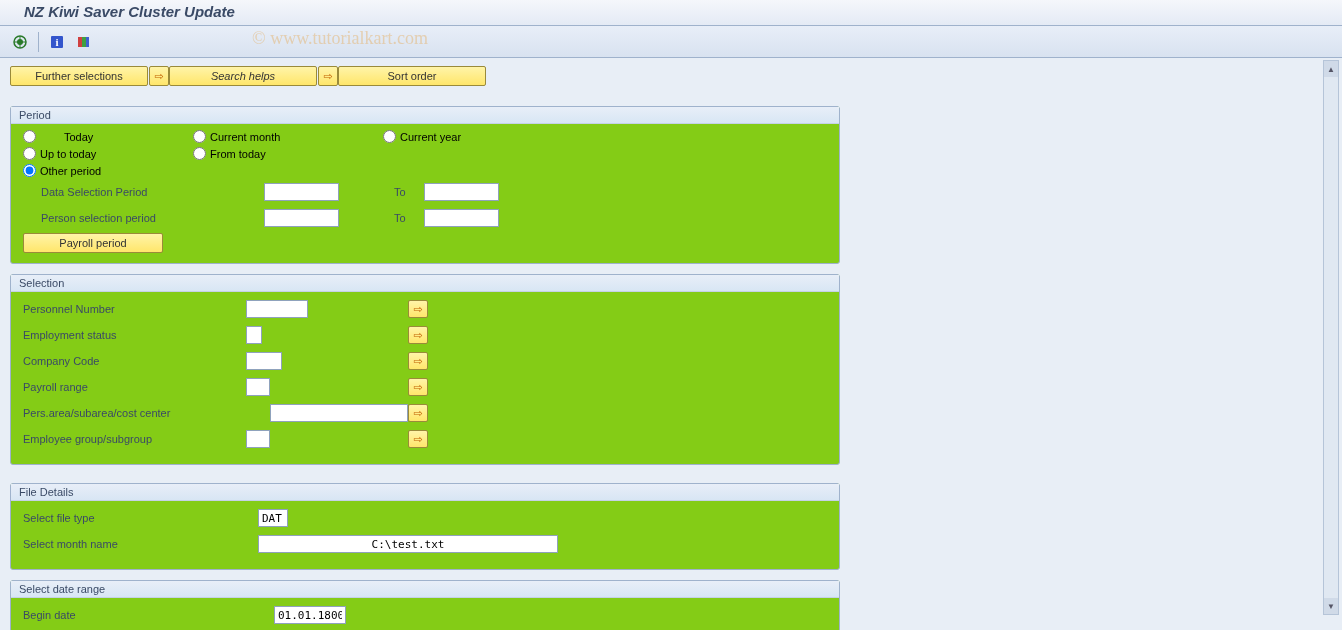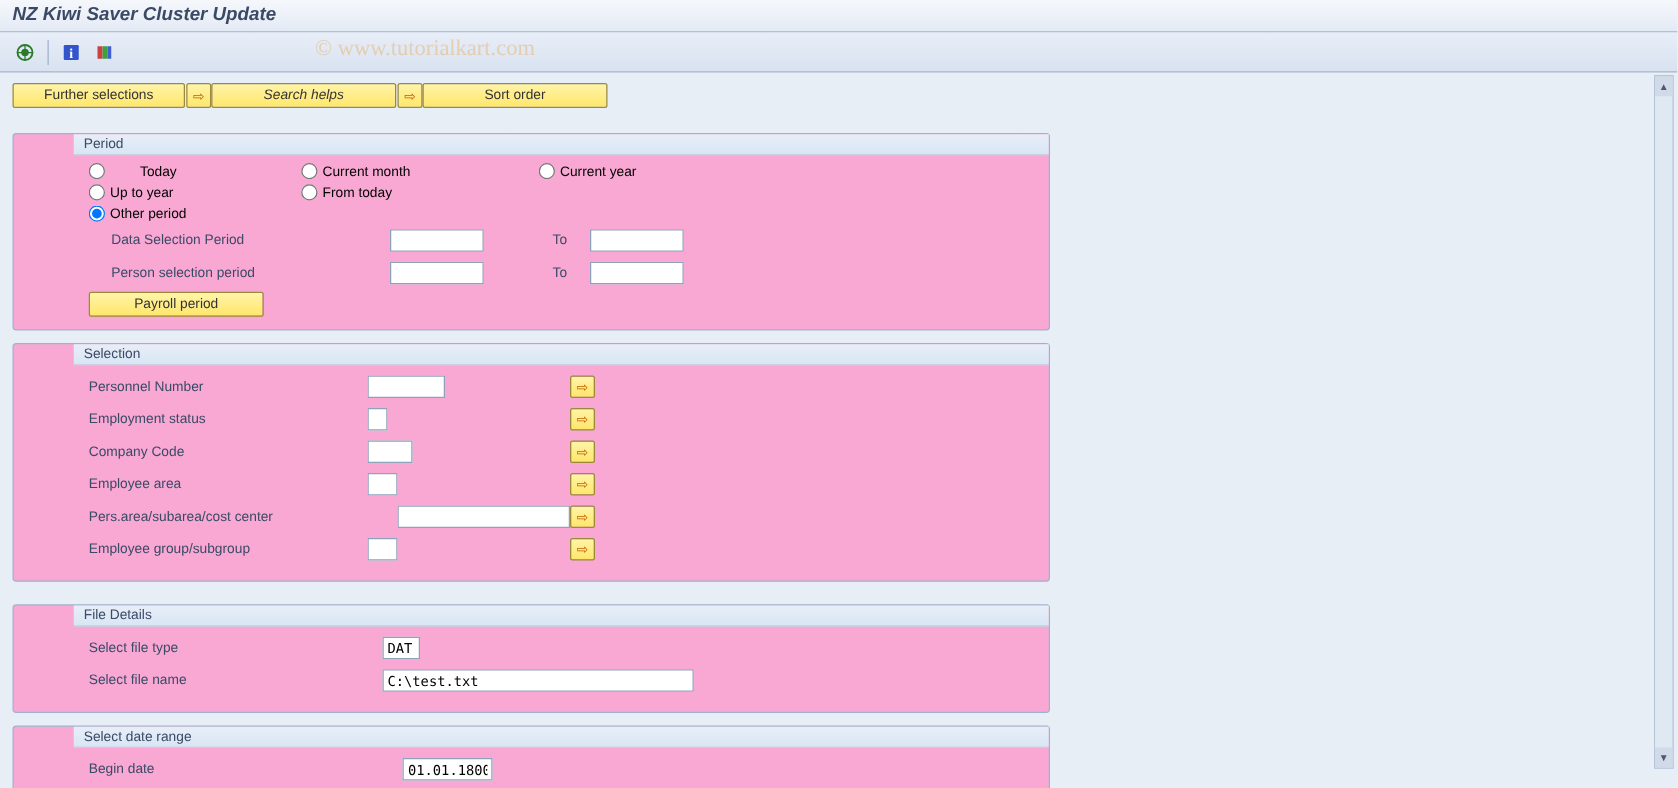--- a/index.html
+++ b/index.html
@@ -8,21 +8,21 @@
       font-size: 11px;
       background: #f2f2f2;
       width: 1342px;
       height: 630px;
       overflow: hidden;
       position: relative;
     }
     .title-bar {
       background: linear-gradient(#f5f7fb, #e4eaf5);
       border-bottom: 1px solid #9fb2cc;
-      padding: 3px 10px;
+      padding: 3px 24px;
       font-size: 15px;
       font-weight: bold;
       font-style: italic;
       color: #3a4a66;
       height: 26px;
     }
     .toolbar {
       background: linear-gradient(#e8eef8, #d8e2f0);
       border-bottom: 1px solid #9fb2cc;
       padding: 4px 10px;
@@ -83,24 +83,23 @@
     .yellow-btn.wide2 { width: 148px; }
     .yellow-btn.arrow-part { width: 20px; }
     .yellow-btn.small { width: 20px; height: 18px; padding: 0; }
     .arrow-right {
       font-size: 11px;
       color: #c06000;
     }
     .group {
       border: 1px solid #9fb2cc;
       border-radius: 3px;
-      background: #f9a8d4;
+      background: #84cc16;
       margin-bottom: 10px;
       width: 830px;
-      padding-left: 48px;
     }
     .group-title {
       padding: 2px 8px;
       font-size: 11px;
       color: #3a4a66;
       background: linear-gradient(#e8eef8, #d8e6f4);
       border-bottom: 1px solid #c5d2e6;
     }
     .group-body {
       padding: 6px 12px 10px 12px;
@@ -224,21 +223,21 @@
             <span>Current month</span>
           </div>
         <div class="radio-item">
             <input type="radio" name="p" style="">
             <span>Current year</span>
           </div>
       </div>
       <div class="radio-row">
         <div class="radio-item" style="width:170px;">
             <input type="radio" name="p" style="">
-            <span>Up to year</span>
+            <span>Up to today</span>
           </div>
         <div class="radio-item">
             <input type="radio" name="p" style="">
             <span>From today</span>
           </div>
       </div>
       <div class="radio-row">
         <div class="radio-item">
             <input type="radio" name="p" checked="" style="">
             <span>Other period</span>
@@ -283,21 +282,21 @@
       </div>
       <div class="field-row">
         <span class="field-label" style="width:223px;">Company Code</span>
         <input class="input-text" style="width: 36px;">
         <span style="width:126px;"></span>
         <div class="yellow-btn small">
             <span class="arrow-right">⇨</span>
           </div>
       </div>
       <div class="field-row">
-        <span class="field-label" style="width:223px;">Employee area</span>
+        <span class="field-label" style="width:223px;">Payroll range</span>
         <input class="input-text" style="width: 24px;">
         <span style="width:138px;"></span>
         <div class="yellow-btn small">
             <span class="arrow-right">⇨</span>
           </div>
       </div>
       <div class="field-row">
         <span class="field-label" style="width:247px;">Pers.area/subarea/cost center</span>
         <input class="input-text" style="width: 138px;">
         <div class="yellow-btn small" style="margin-left:0;">
@@ -316,22 +315,22 @@
   </div>
 
   <div class="group" style="margin-top:18px;">
     <div class="group-title">File Details</div>
     <div class="group-body">
       <div class="field-row">
         <span class="field-label" style="width:235px;">Select file type</span>
         <input class="input-text" style="width: 30px; font-family: monospace;" value="DAT">
       </div>
       <div class="field-row">
-        <span class="field-label" style="width:235px;">Select file name</span>
-        <input class="input-text" style="width: 249px; font-family: monospace;" value="C:\test.txt">
+        <span class="field-label" style="width:235px;">Select month name</span>
+        <input class="input-text" style="width: 300px; font-family: monospace; text-align: center;" value="C:\test.txt">
       </div>
     </div>
   </div>
 
   <div class="group" style="margin-bottom:0;">
     <div class="group-title">Select date range</div>
     <div class="group-body" style="padding-bottom:2px;">
       <div class="field-row">
         <span class="field-label" style="width:251px;">Begin date</span>
         <input class="input-text" style="width: 72px; font-family: monospace;" value="01.01.1800">

